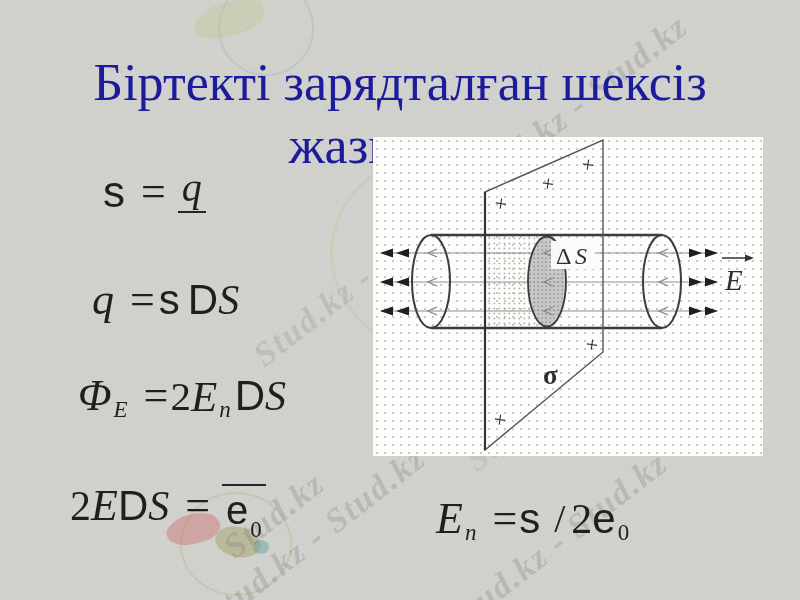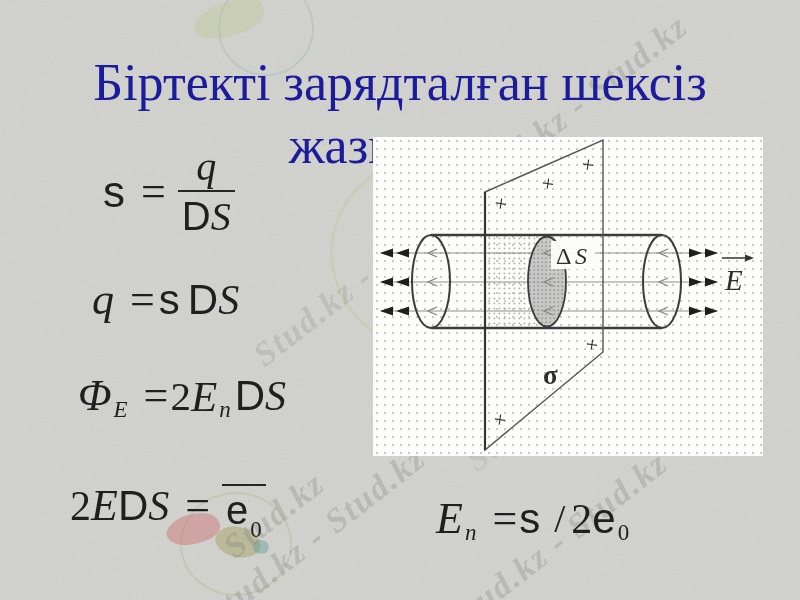--- a/index.html
+++ b/index.html
@@ -72,21 +72,20 @@
   <div class="title">
     <div>Біртекті зарядталған шексіз жазықтық</div>
   </div>
 
   <div class="formula" style="left:103px;top:146px;height:92px;">
     <span class="sf" style="font-size:44px;">s</span>
     <span class="rm eq" style="font-size:44px;">=</span>
     <span class="frac">
       <span class="num it" style="font-size:40px;">q</span>
       <span class="bar"></span>
-      <span class="den"><span class="sf" style="font-size:40px;">D</span><span class="it" style="font-size:40px;">S</span></span>
     </span>
   </div>
 
   <div class="formula" style="left:92px;top:272px;height:56px;">
     <span class="it" style="font-size:44px;">q</span>
     <span class="rm eq" style="font-size:44px;margin-right:4px;">=</span>
     <span class="sf" style="font-size:42px;">s</span>
     <span class="sf gap-s" style="font-size:42px;">D</span>
     <span class="it" style="font-size:42px;">S</span>
   </div>

